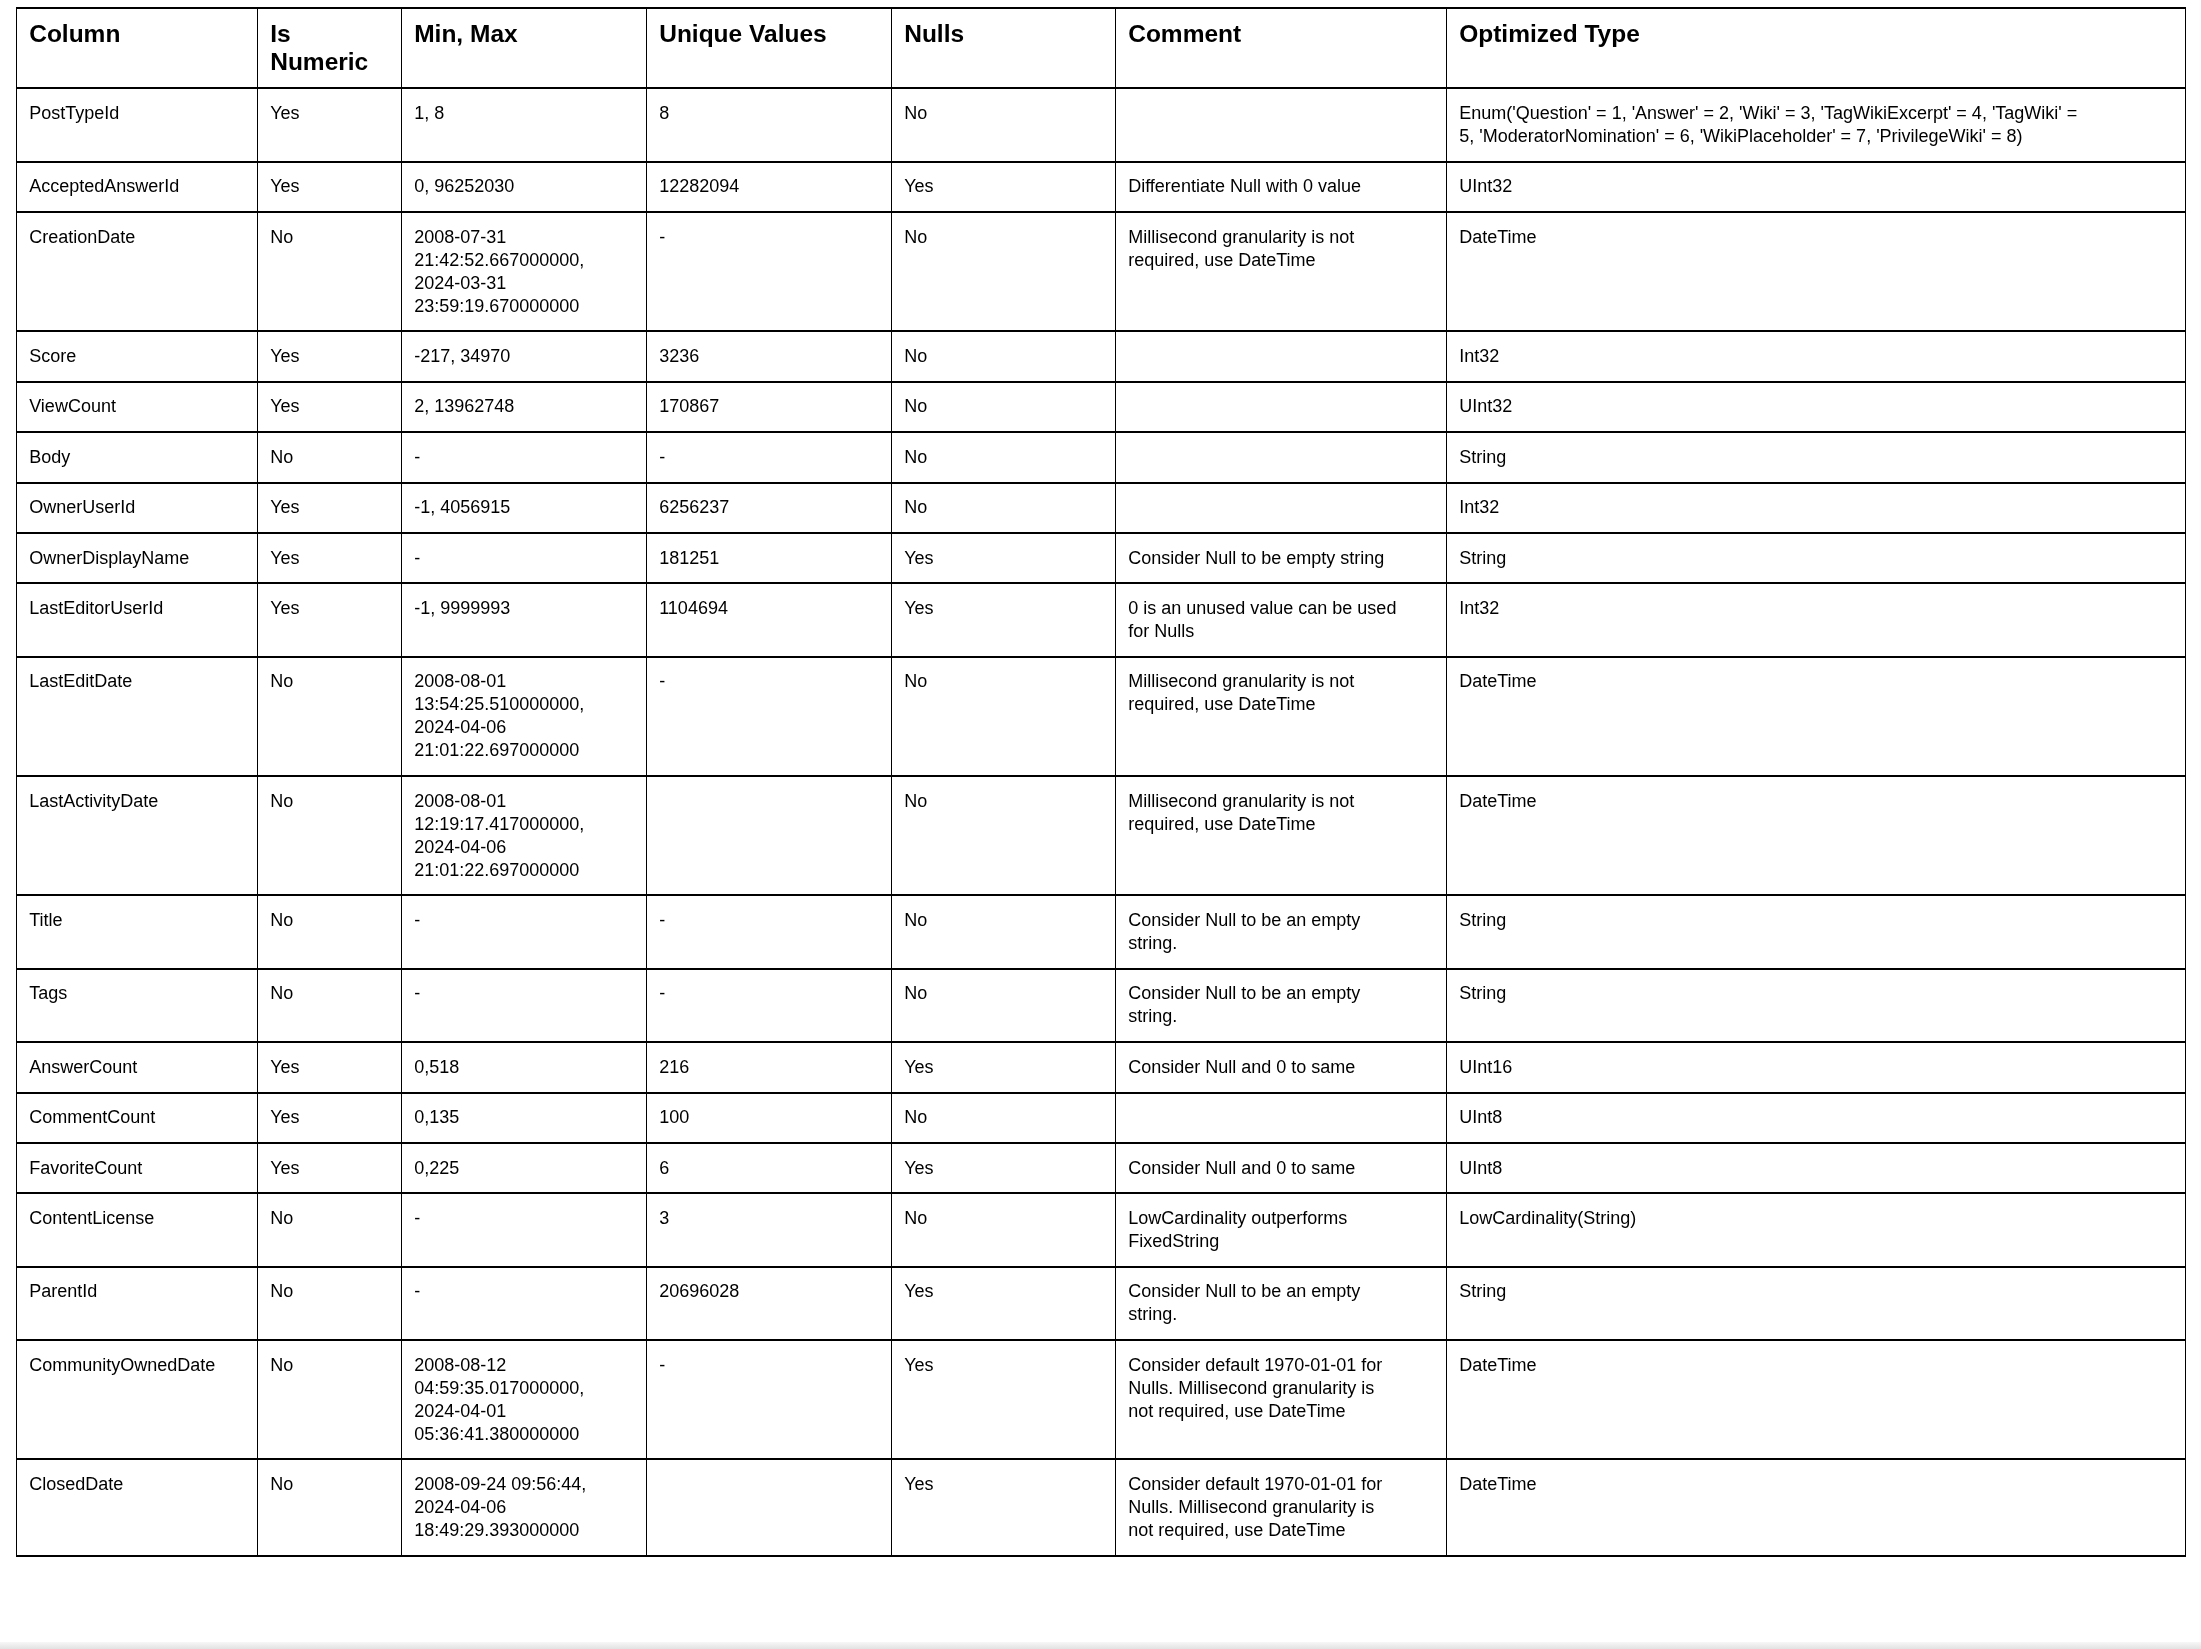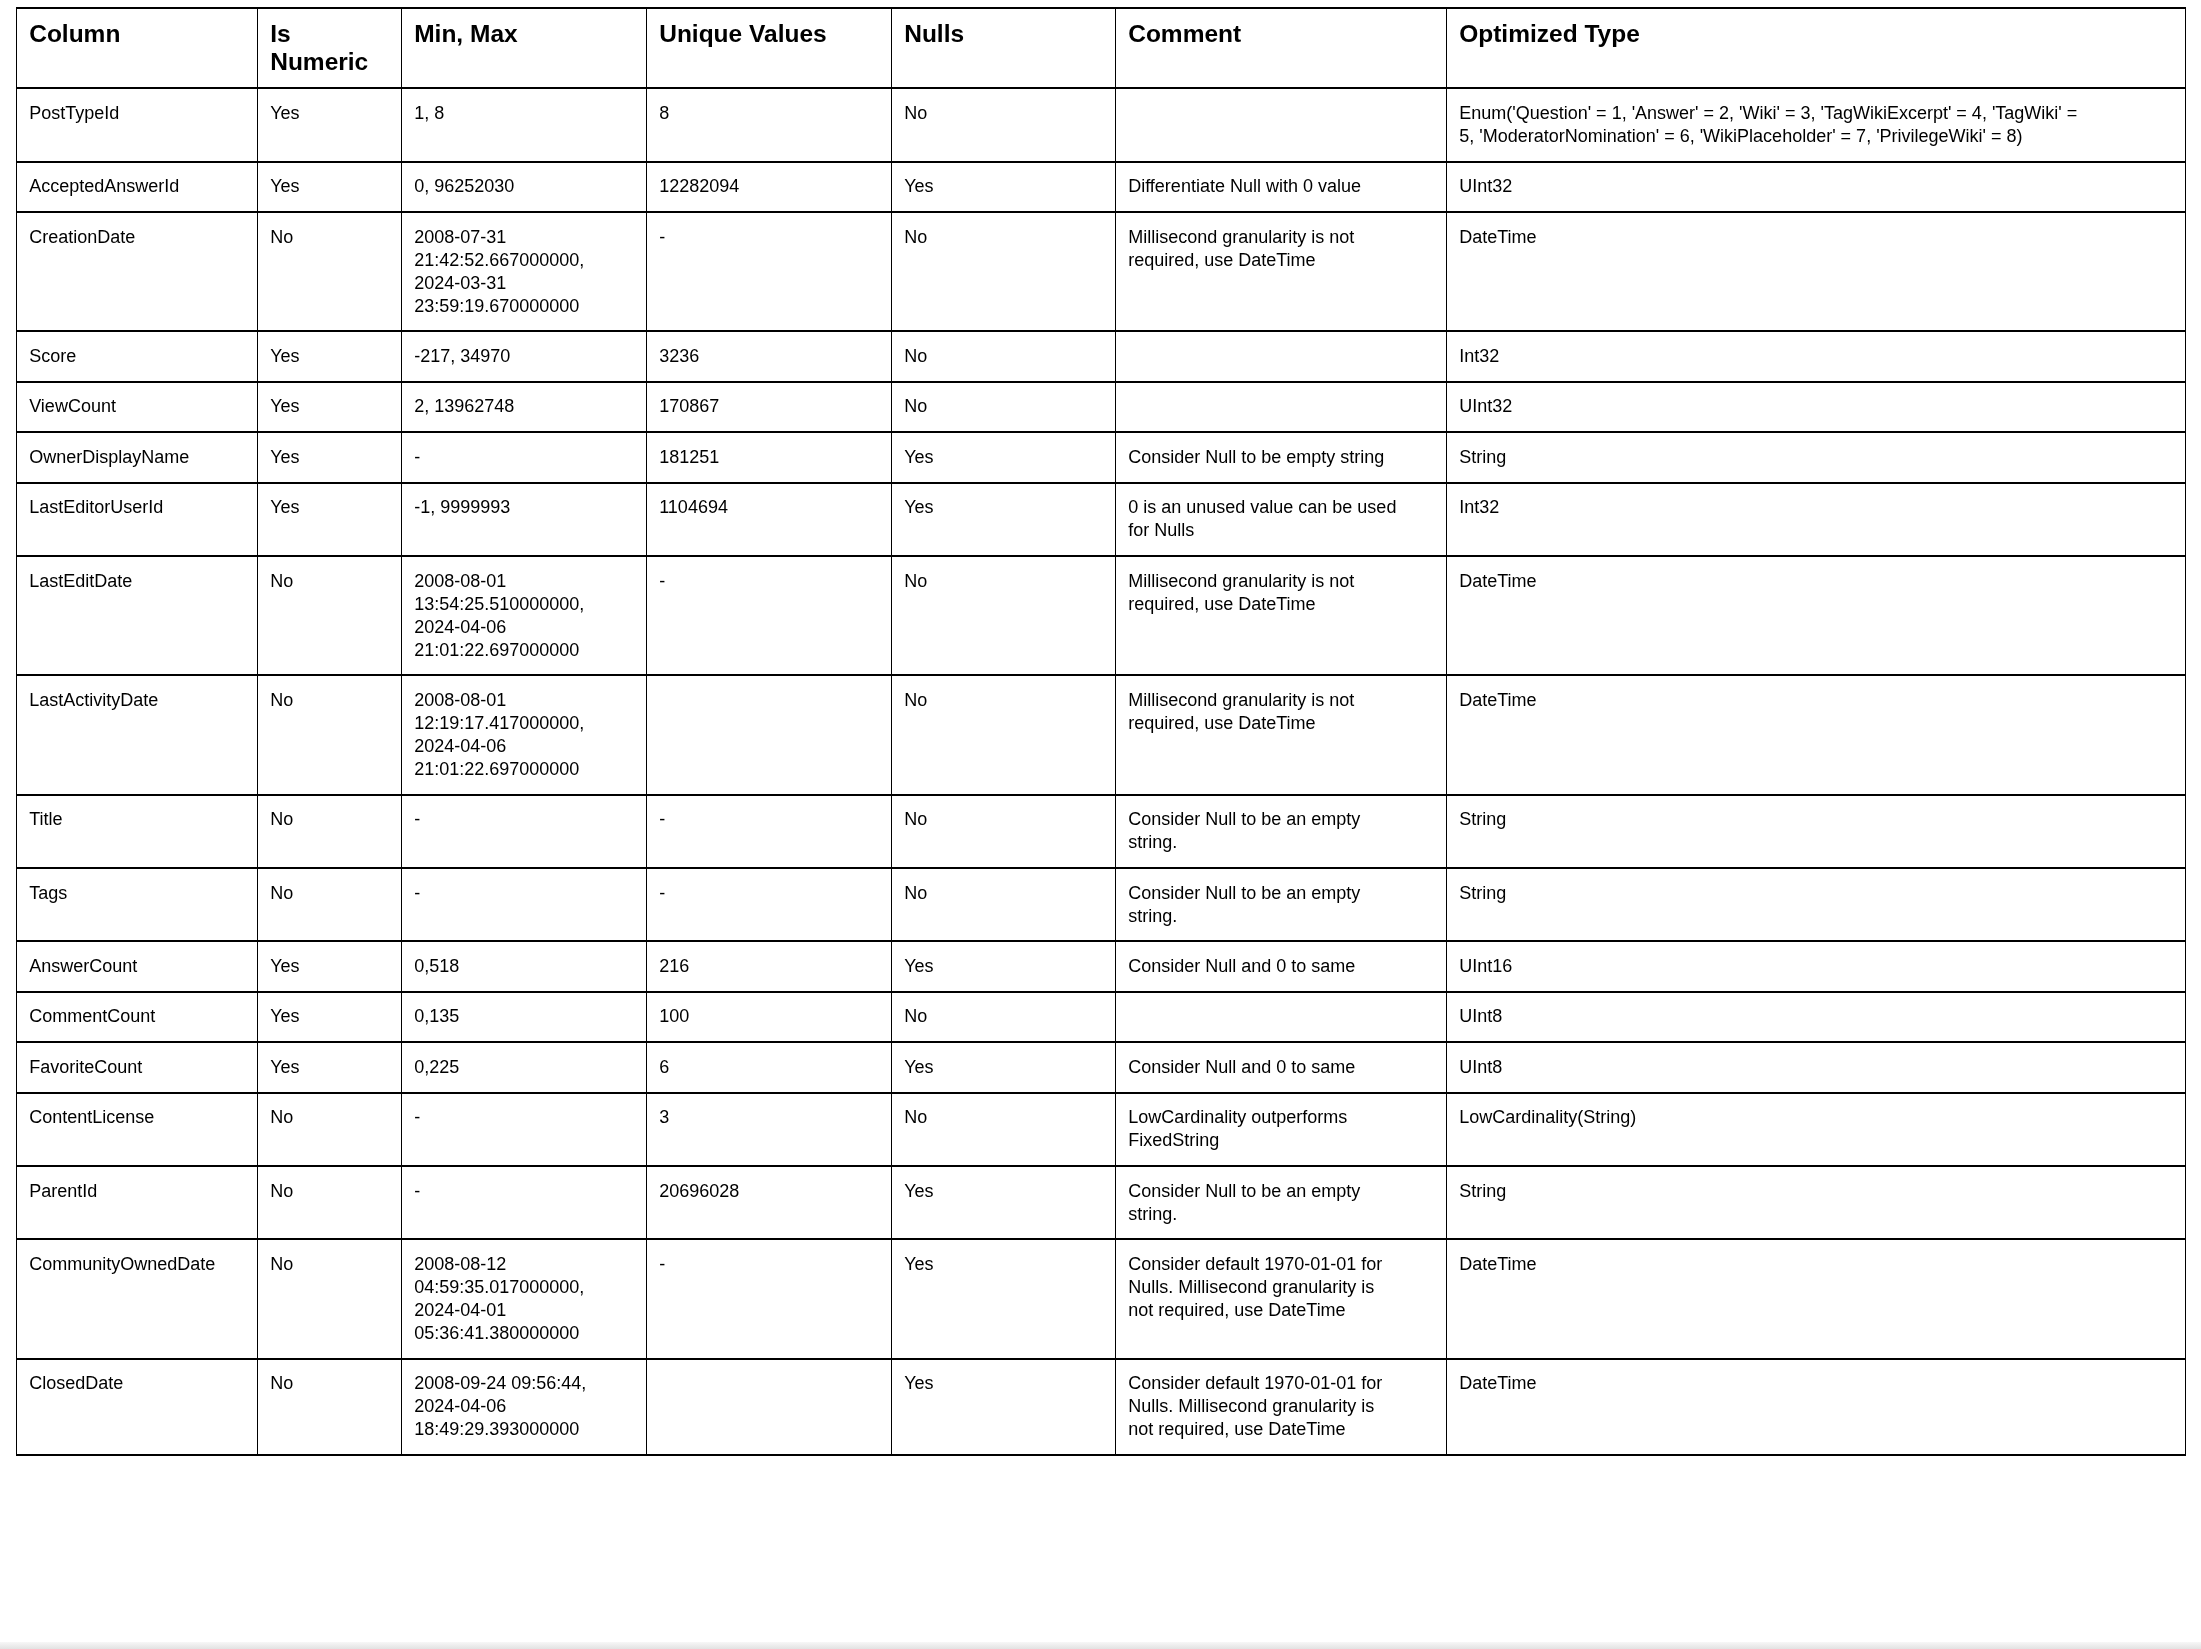--- a/index.html
+++ b/index.html
@@ -129,20 +129,38 @@
         <tr>
           <td>ViewCount</td>
           <td>Yes</td>
           <td>2, 13962748</td>
           <td>170867</td>
           <td>No</td>
           <td></td>
           <td>UInt32</td>
         </tr>
         <tr>
+          <td>Body</td>
+          <td>No</td>
+          <td>-</td>
+          <td>-</td>
+          <td>No</td>
+          <td></td>
+          <td>String</td>
+        </tr>
+        <tr>
+          <td>OwnerUserId</td>
+          <td>Yes</td>
+          <td>-1, 4056915</td>
+          <td>6256237</td>
+          <td>No</td>
+          <td></td>
+          <td>Int32</td>
+        </tr>
+        <tr>
           <td>OwnerDisplayName</td>
           <td>Yes</td>
           <td>-</td>
           <td>181251</td>
           <td>Yes</td>
           <td>Consider Null to be empty string</td>
           <td>String</td>
         </tr>
         <tr>
           <td>LastEditorUserId</td>

